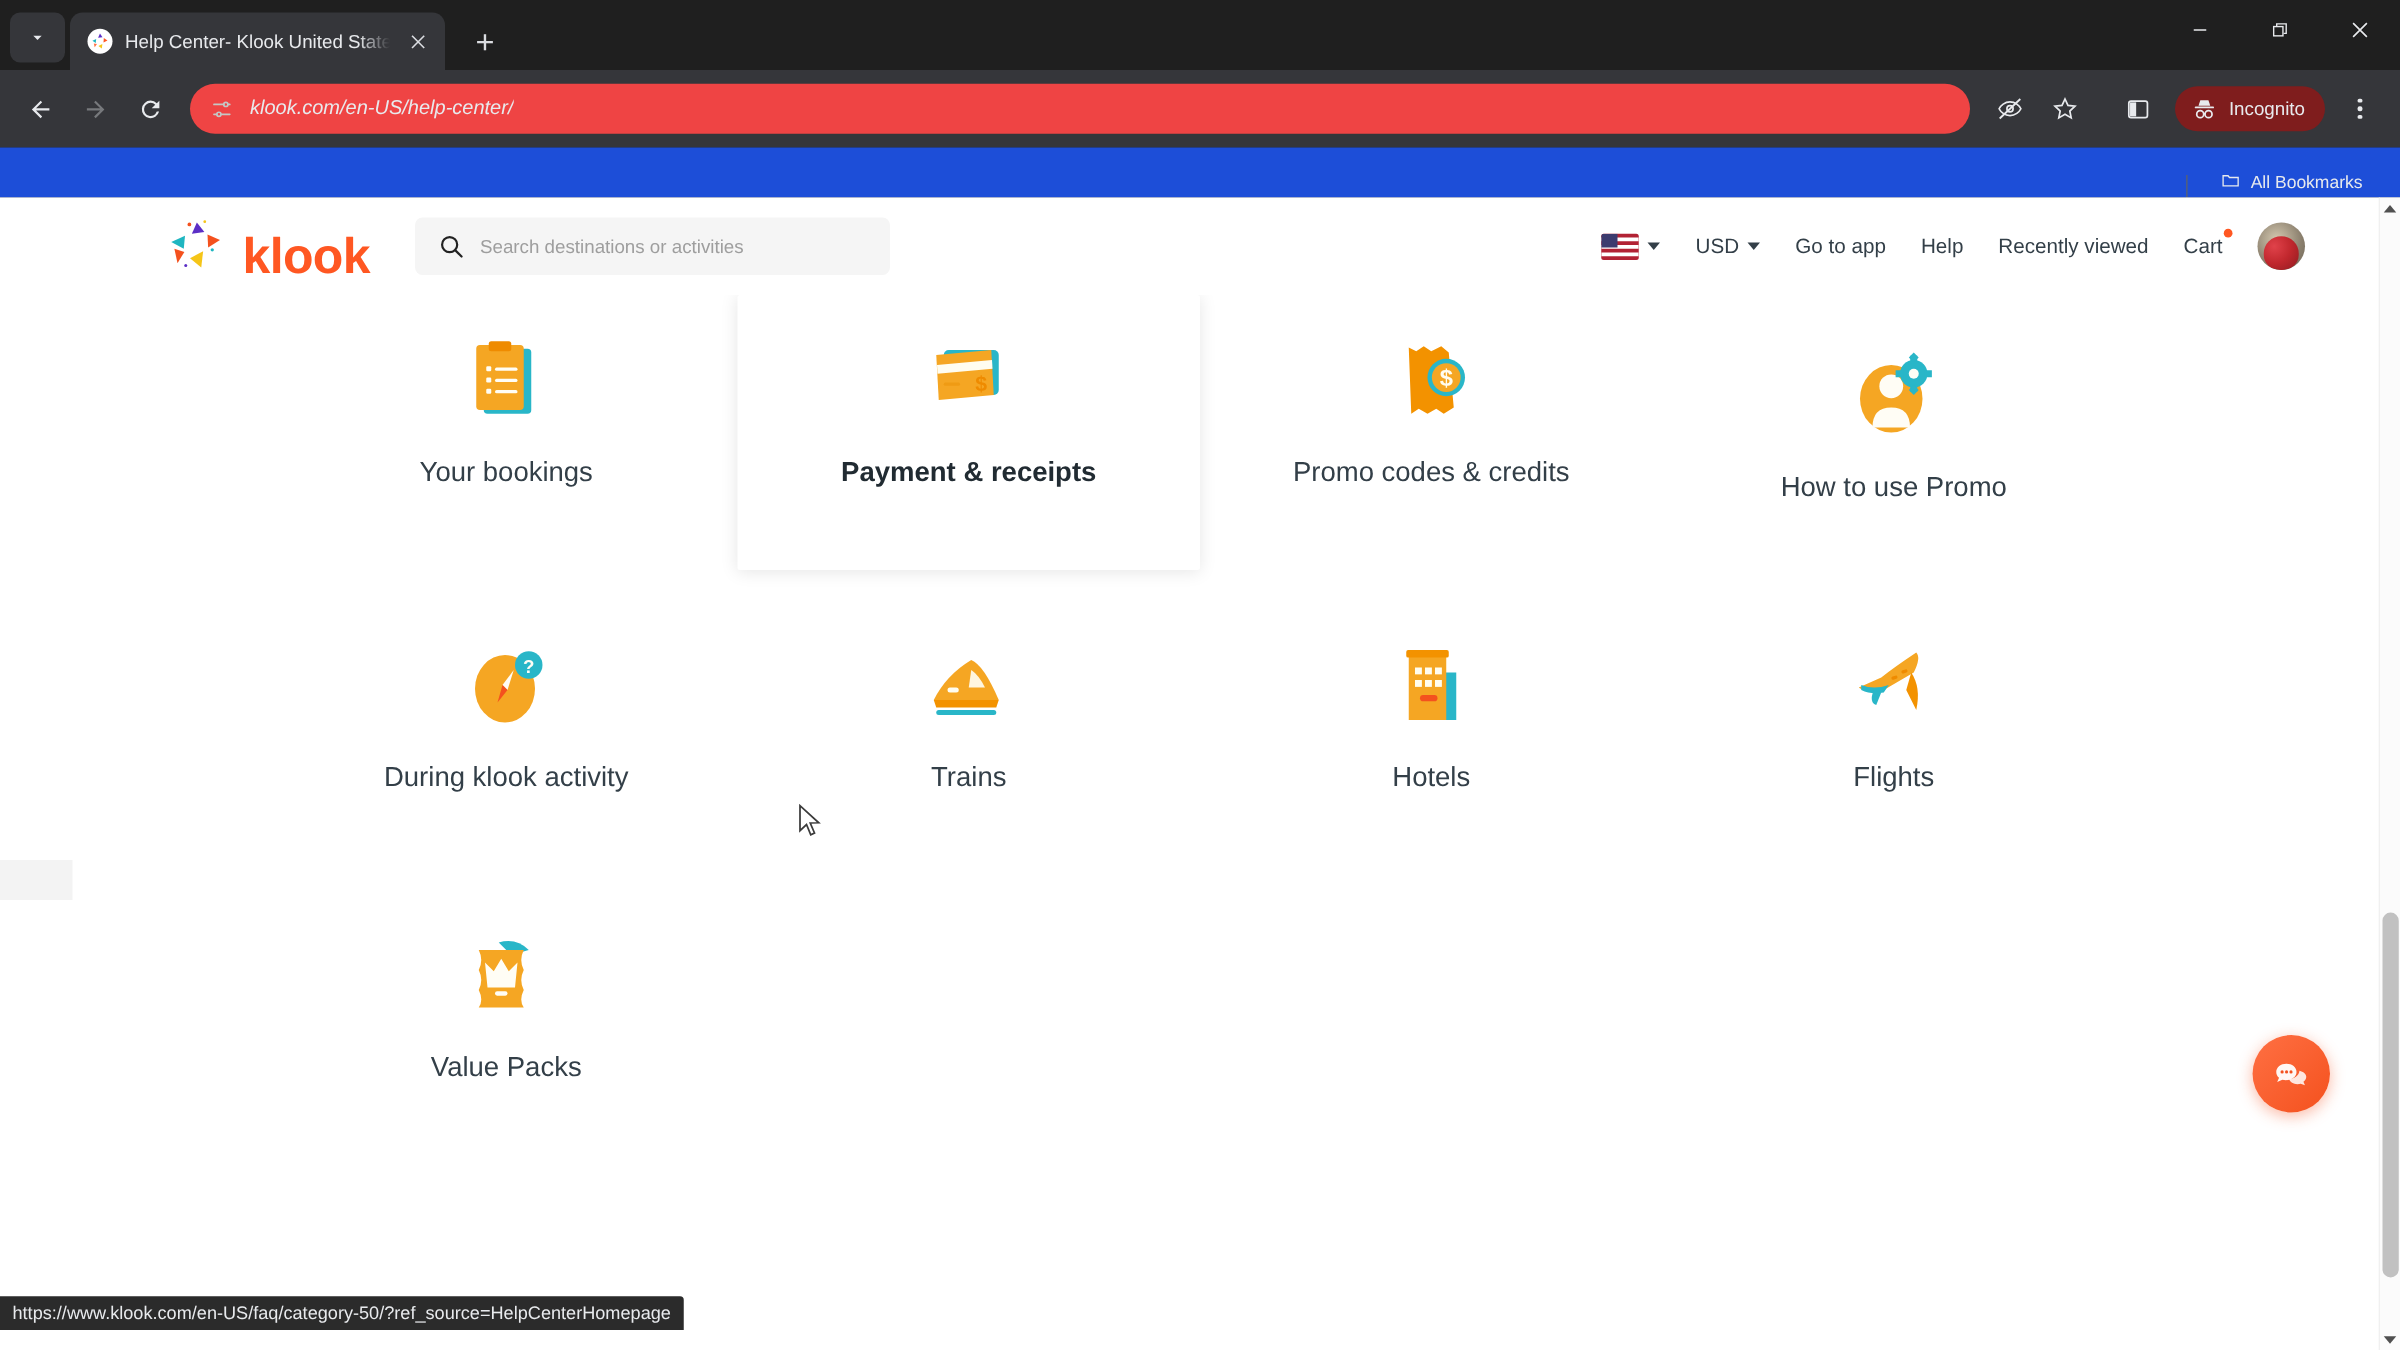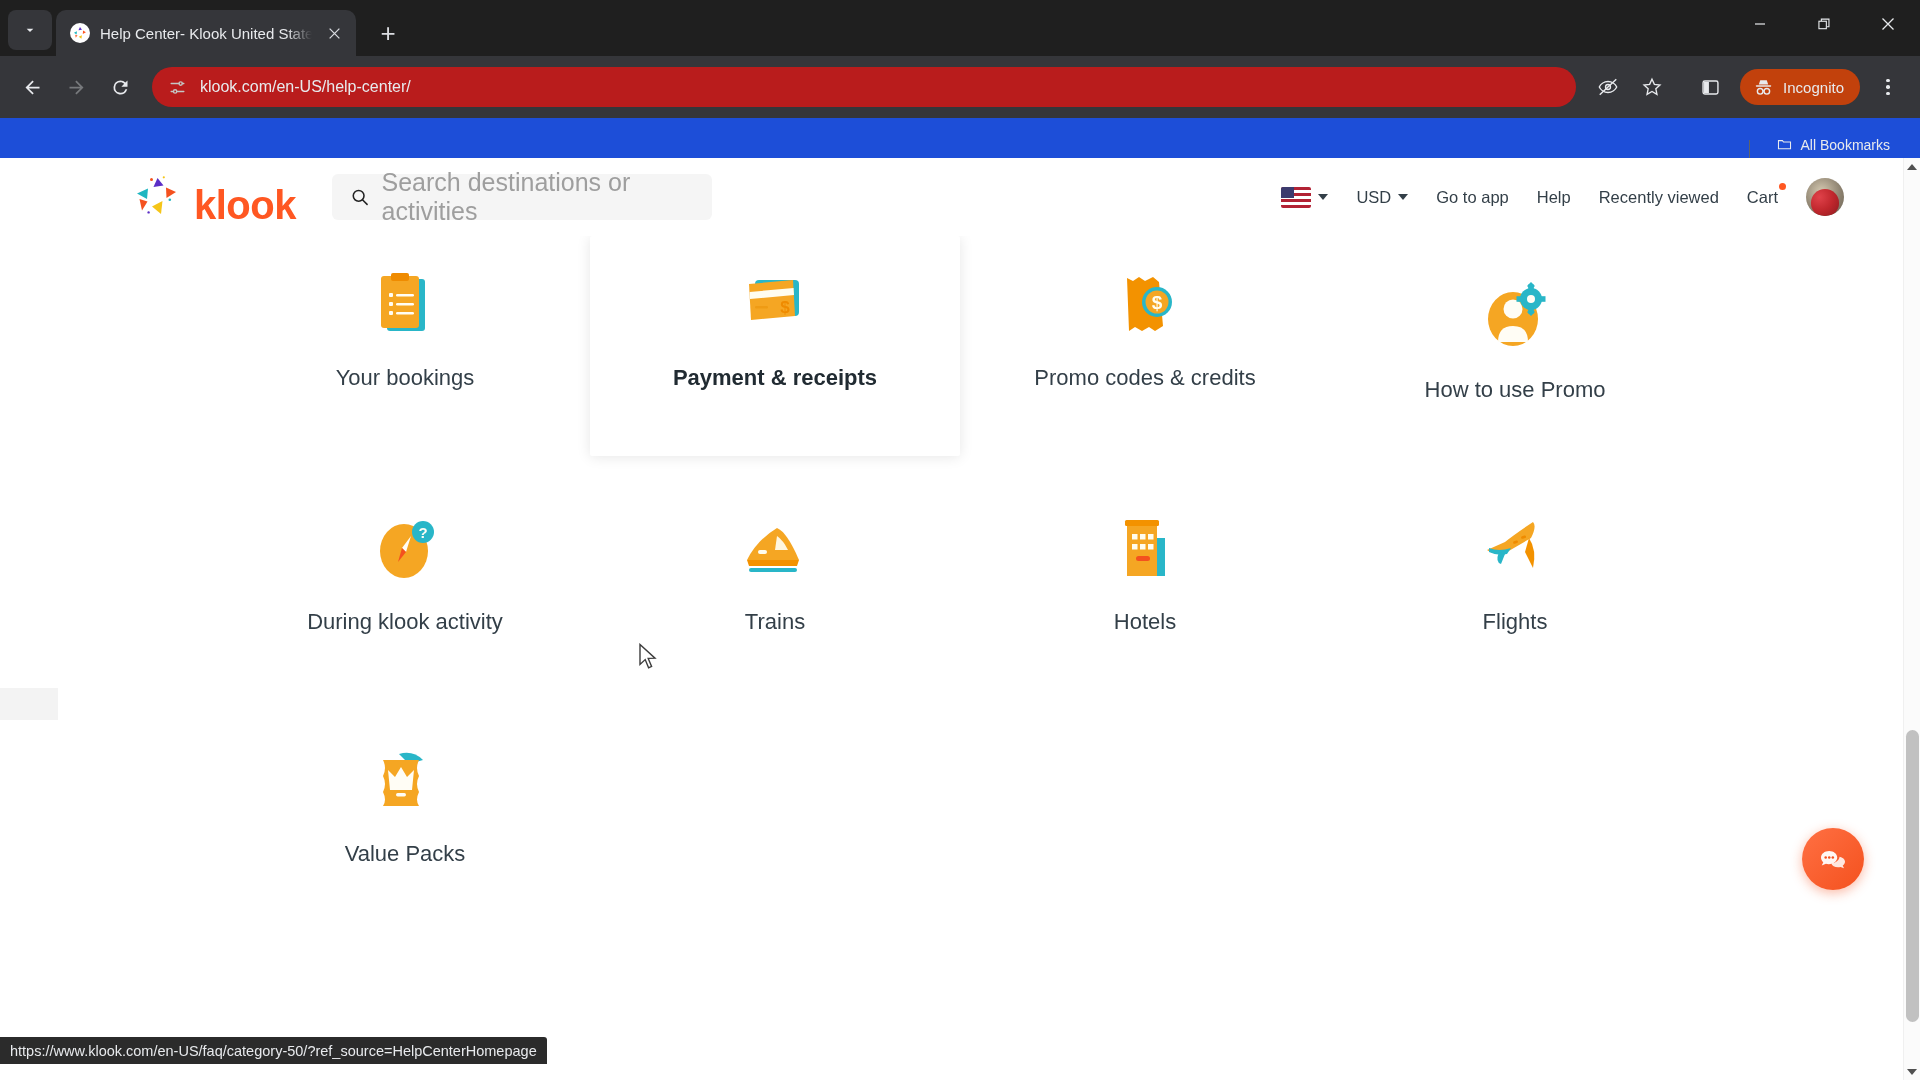--- a/index.html
+++ b/index.html
@@ -69,33 +69,33 @@
     height: 62px; background: #35363a;
     display: flex; align-items: center; padding: 0 12px; gap: 4px;
   }
   .nav-btn {
     width: 40px; height: 40px; border-radius: 50%;
     display: flex; align-items: center; justify-content: center;
     color: #e8eaed; cursor: pointer; flex: 0 0 40px;
   }
   .nav-btn.disabled { color: #77797c; }
   .omnibox {
-    flex: 1; height: 40px; background: #b91c1c; border-radius: 20px;
+    flex: 1; height: 40px; background: #ef4444; border-radius: 20px;
     display: flex; align-items: center; padding: 0 14px; gap: 12px;
-    margin: 0 8px; min-width: 0;
+    margin: 0 8px; min-width: 0; font-style: italic;
   }
   .omnibox-icon { width: 22px; height: 22px; flex: 0 0 22px; display:flex; align-items:center; justify-content:center; }
   .omnibox-url { color: #e8eaed; font-size: 16px; white-space: nowrap; overflow: hidden; }
   .tb-icon {
     width: 40px; height: 40px; border-radius: 50%;
     display: flex; align-items: center; justify-content: center;
     cursor: pointer; color: #e8eaed; flex: 0 0 40px;
   }
   .incognito-pill {
-    height: 36px; background: #c2410c; border-radius: 18px;
+    height: 36px; background: #7f1d1d; border-radius: 18px;
     display: flex; align-items: center; gap: 9px; padding: 0 16px 0 13px;
     margin-left: 6px; cursor: pointer;
   }
   .incognito-pill span { color: #e8eaed; font-size: 15px; white-space: nowrap; }
   .kebab {
     width: 40px; height: 40px; display: flex; flex-direction: column;
     align-items: center; justify-content: center; gap: 3px; cursor: pointer;
     margin-left: 4px; flex: 0 0 40px;
   }
   .kebab i { width: 3.5px; height: 3.5px; border-radius: 50%; background: #e8eaed; display: block; }
@@ -128,21 +128,21 @@
   }
   .klook-logo { display: flex; align-items: center; gap: 10px; cursor: pointer; }
   .klook-mark { width: 56px; height: 48px; flex: 0 0 56px; }
   .klook-word { font-size: 40px; font-weight: 700; color: #ff5722; letter-spacing: -0.5px; line-height: 1; margin-top: 16px; }
 
   .searchbox {
     width: 380px; height: 46px; background: #f5f5f5; border-radius: 6px;
     display: flex; align-items: center; gap: 12px; padding: 0 18px;
     margin-left: 36px; cursor: text;
   }
-  .searchbox .ph { color: #9e9e9e; font-size: 25px; }
+  .searchbox .ph { color: #9e9e9e; font-size: 15px; }
 
   .header-nav {
     margin-left: auto; display: flex; align-items: center; gap: 0;
   }
   .hn-item {
     display: flex; align-items: center; gap: 7px;
     color: #333f48; font-size: 16.5px; cursor: pointer;
     padding: 8px 14px; white-space: nowrap; position: relative;
   }
   .flag {

